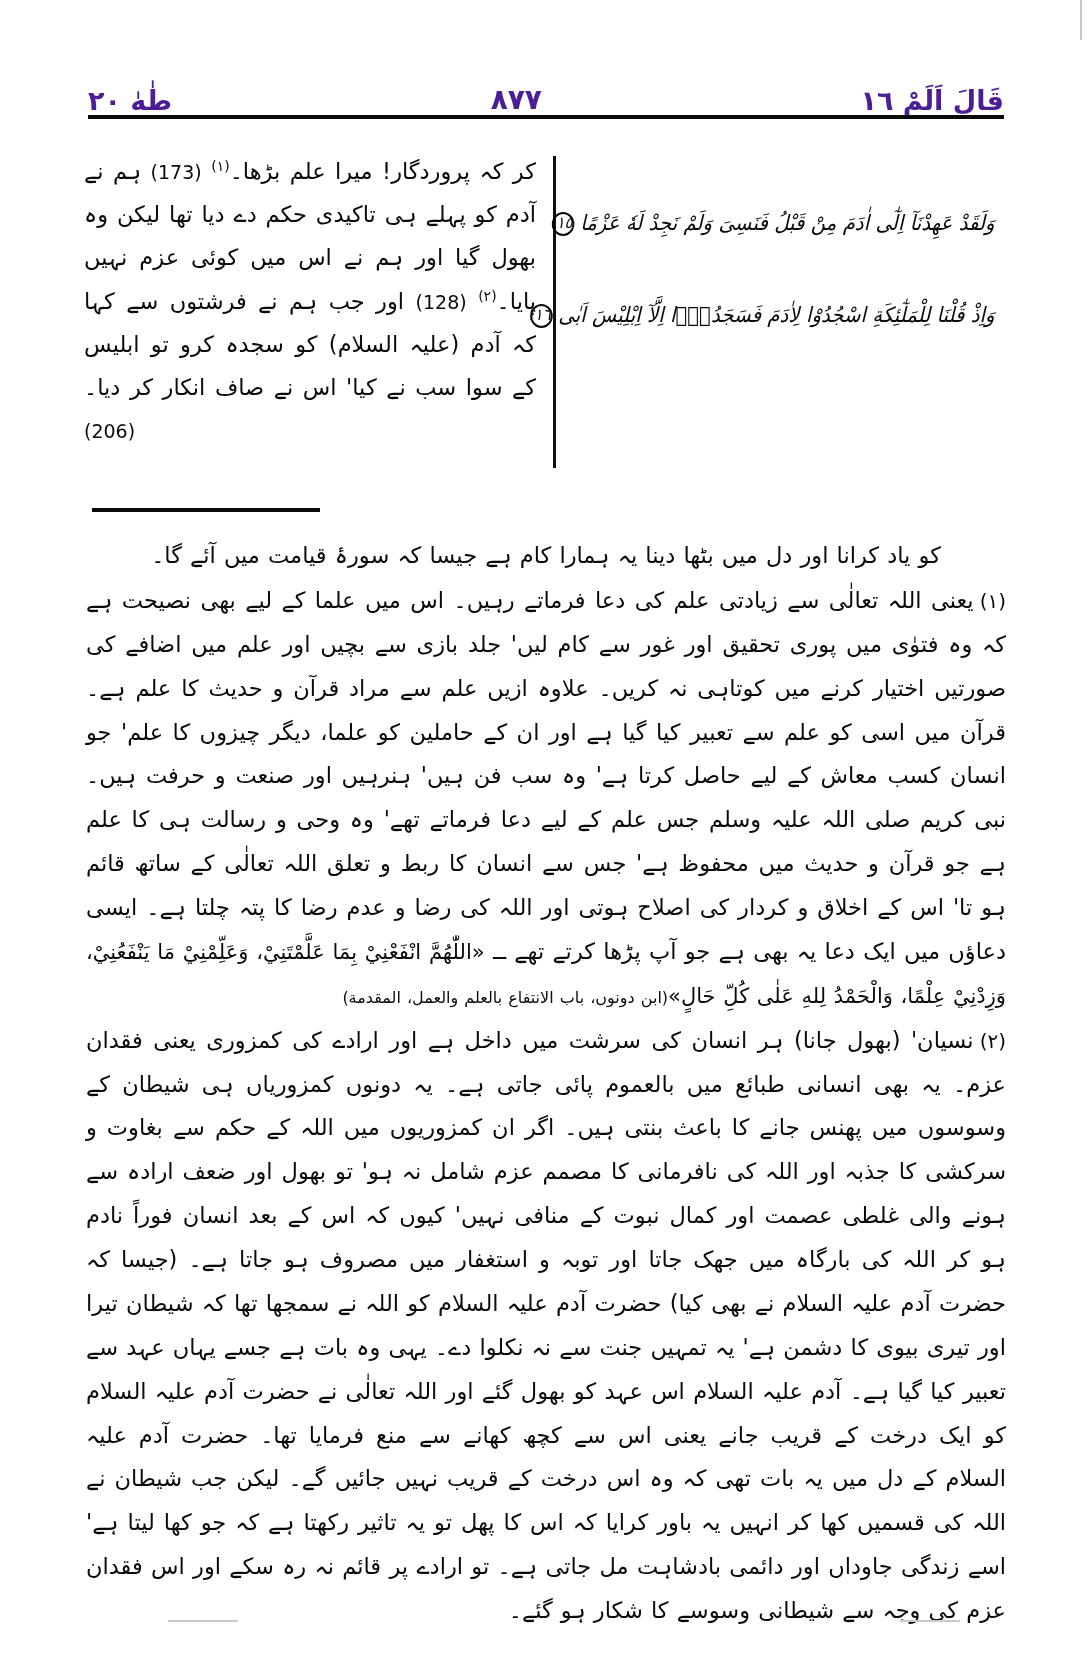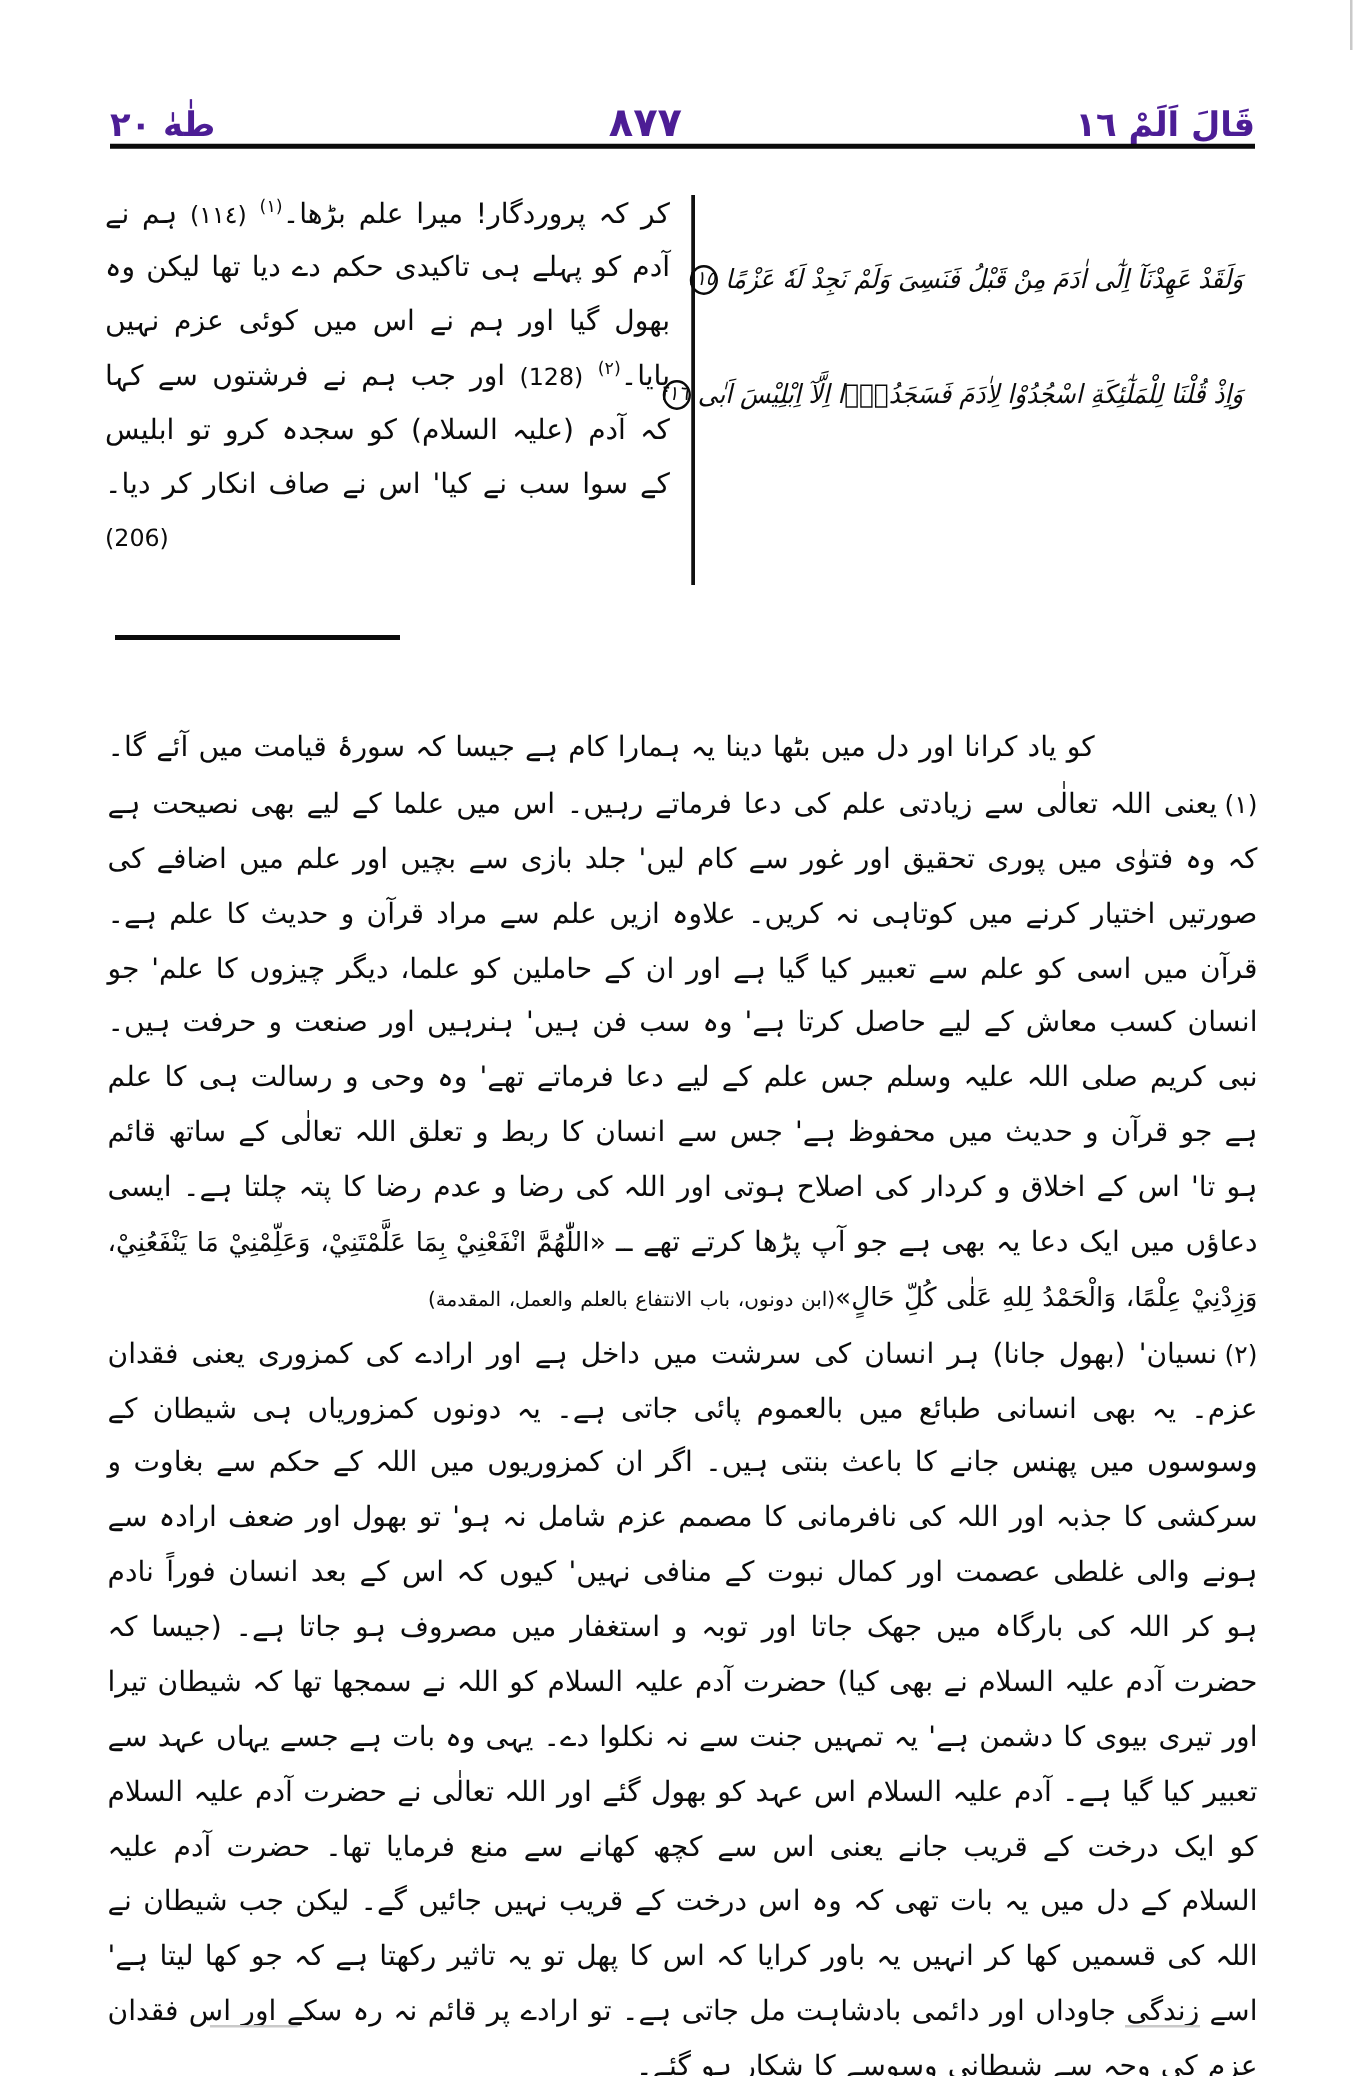--- a/index.html
+++ b/index.html
@@ -34,21 +34,21 @@
   }
   .header-item {
     font-size: 27px;
     font-weight: 700;
     line-height: 1;
     color: #4c1d95;
     white-space: nowrap;
     letter-spacing: 0.5px;
   }
   .header-page-number {
-    font-size: 32px;
+    font-size: 28px;
     font-weight: 700;
     letter-spacing: 1px;
     margin-top: 44px;
   }
   .header-rule {
     position: absolute;
     top: 115px;
     left: 88px;
     right: 88px;
     height: 4px;
@@ -158,23 +158,22 @@
     font-size: 22.5px;
     line-height: 1.95;
     color: #0b0b0b;
     direction: rtl;
     text-align: justify;
     text-justify: inter-word;
     margin: 0 0 1px 0;
     word-spacing: 1px;
   }
   .para.lead {
-    text-align: left;
-    direction: rtl;
-    margin-top: 43px;
+    text-align: center;
+    direction: rtl;
   }
   .marker {
     font-size: 20px;
     margin-left: 6px;
   }
   .dua {
     font-size: 21px;
     line-height: 1.7;
   }
   .ref {
@@ -208,21 +207,21 @@
         <span>وَلَقَدْ عَهِدْنَآ اِلٰٓى اٰدَمَ مِنْ قَبْلُ فَنَسِىَ وَلَمْ نَجِدْ لَهٗ عَزْمًا</span><span class="ayah-end">١١٥</span>
       </div>
       <div class="ayah ayah-2">
         <span>وَاِذْ قُلْنَا لِلْمَلٰٓئِكَةِ اسْجُدُوْا لِاٰدَمَ فَسَجَدُوْۤا اِلَّآ اِبْلِيْسَ اَبٰى</span><span class="ayah-end">١١٦</span>
       </div>
     </div>
 
     <div class="tarjuma-col">
       <div class="tarjuma">
         <span>کر کہ پروردگار! میرا علم بڑھا۔</span><sup class="fn">(١)</sup>
-        <span class="vnum">(١١٤)</span>
+        <span class="vnum">(173)</span>
         <span>ہم نے آدم کو پہلے ہی تاکیدی حکم دے دیا تھا لیکن وہ</span>
         <span>بھول گیا اور ہم نے اس میں کوئی عزم نہیں پایا۔</span><sup class="fn">(٢)</sup>
         <span class="vnum">(128)</span>
         <span>اور جب ہم نے فرشتوں سے کہا کہ آدم (علیہ السلام) کو</span>
         <span>سجدہ کرو تو ابلیس کے سوا سب نے کیا' اس نے صاف</span>
         <span>انکار کر دیا۔</span>
         <span class="vnum">(206)</span>
       </div>
     </div>
 

